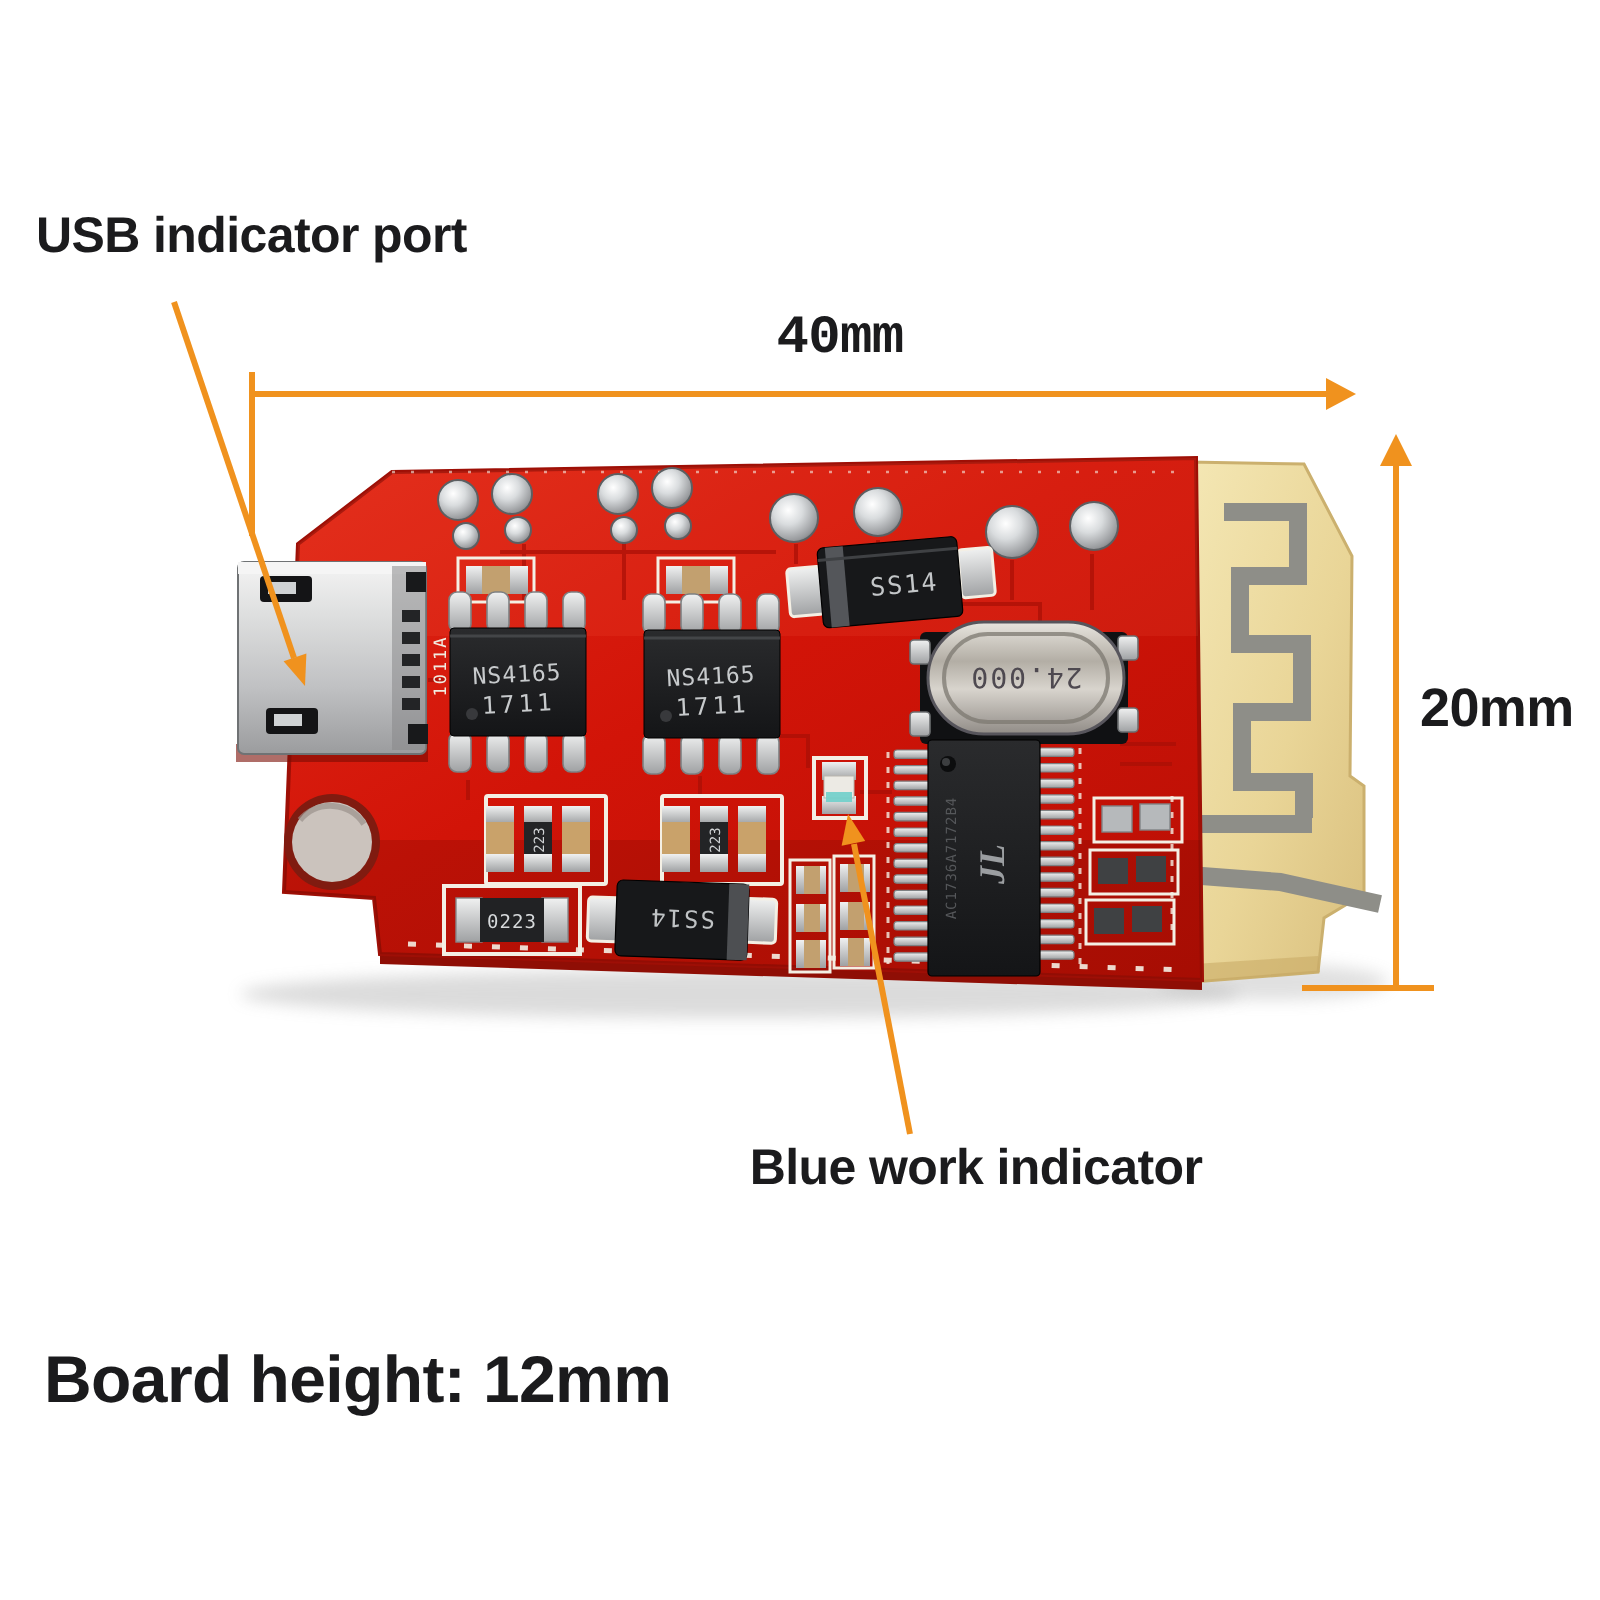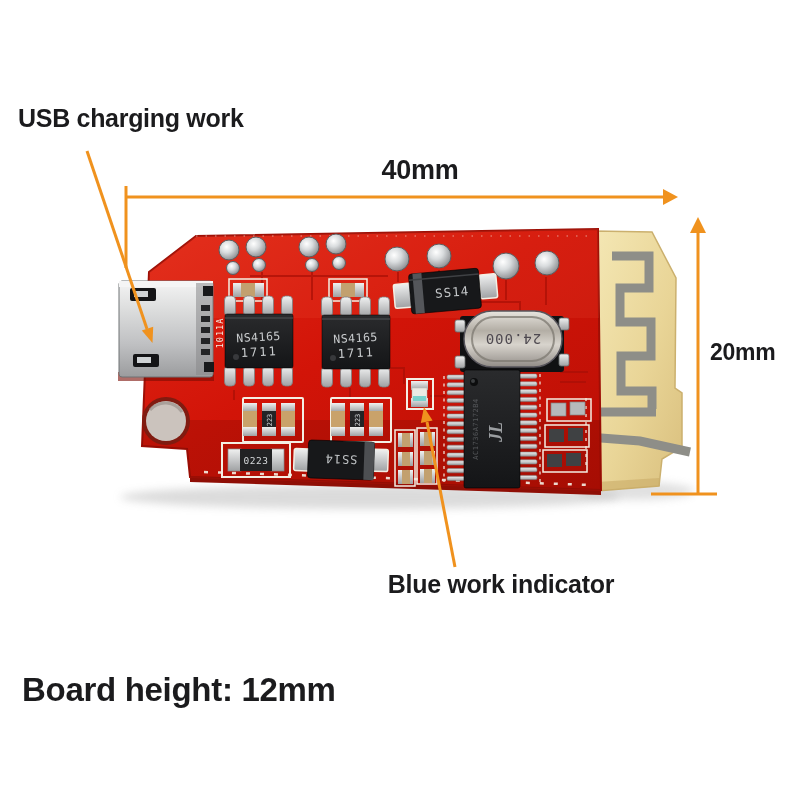--- a/index.html
+++ b/index.html
@@ -2,23 +2,23 @@
 <html><head>
 <meta charset="utf-8">
 <style>
   html,body{margin:0;padding:0;background:#ffffff;}
   .stage{position:relative;width:800px;height:800px;background:#ffffff;overflow:hidden;
          font-family:"Liberation Sans",sans-serif;}
   .stage svg{position:absolute;left:0;top:0;}
   .label{position:absolute;color:#1b1b1d;font-weight:700;letter-spacing:-0.3px;
          font-family:"Liberation Sans",sans-serif;white-space:nowrap;}
   .lbl-usb{left:18px;top:104px;font-size:25px;}
-  .lbl-40{left:330px;top:155px;width:180px;text-align:center;font-size:27px;}
-  .lbl-20{left:710px;top:339px;font-size:23px;}
-  .lbl-led{left:371px;top:570px;width:260px;text-align:center;font-size:25px;}
+  .lbl-40{left:330px;top:155px;width:180px;text-align:center;font-size:27px;font-family:Liberation Mono, monospace;}
+  .lbl-20{left:710px;top:339px;font-size:27px;}
+  .lbl-led{left:358px;top:570px;width:260px;text-align:center;font-size:25px;}
   .lbl-bh{left:22px;top:671px;font-size:33px;}
   .chiptext{font-family:"DejaVu Sans Mono",monospace;}
 </style>
 </head>
 <body>
 
 <div class="stage">
 
 <svg width="800" height="800" viewBox="0 0 800 800">
   <defs>
@@ -367,19 +367,19 @@
   <g stroke="#F0921E" stroke-width="3" fill="#F0921E">
     <line x1="87" y1="151" x2="147" y2="329"></line>
     <polygon points="141.8,330.6 153.2,326.8 152.5,343" stroke="none"></polygon>
   </g>
   <g stroke="#F0921E" stroke-width="3" fill="#F0921E">
     <line x1="455" y1="567" x2="427" y2="422"></line>
     <polygon points="420.8,422.9 432.6,420.5 424,407" stroke="none"></polygon>
   </g>
 </svg>
 
-<div class="label lbl-usb">USB charging work</div>
+<div class="label lbl-usb">USB indicator port</div>
 <div class="label lbl-40">40mm</div>
 <div class="label lbl-20">20mm</div>
 <div class="label lbl-led">Blue work indicator</div>
 <div class="label lbl-bh">Board height: 12mm</div>
 
 </div>
 
 </body></html>

